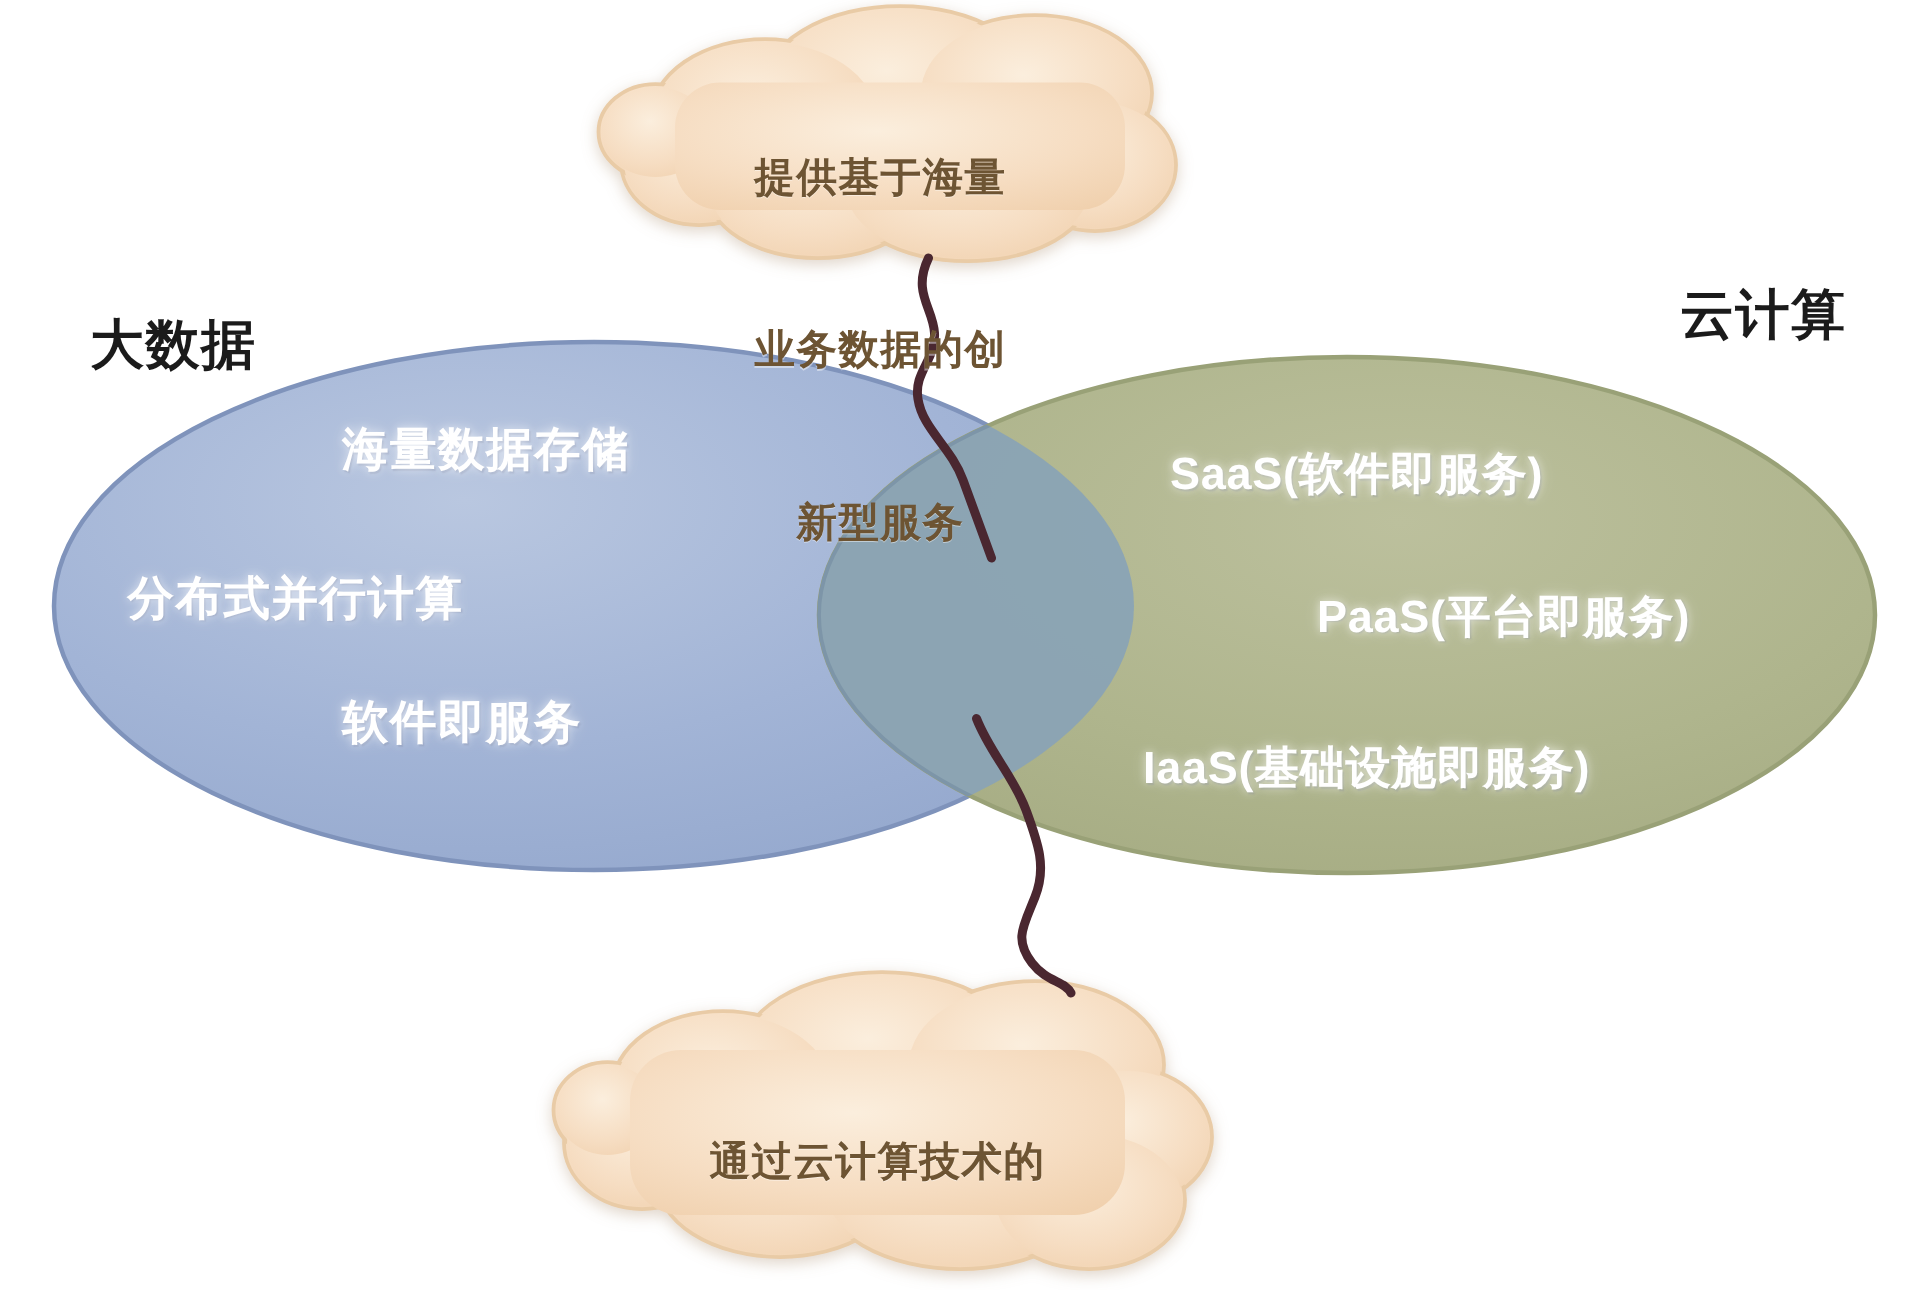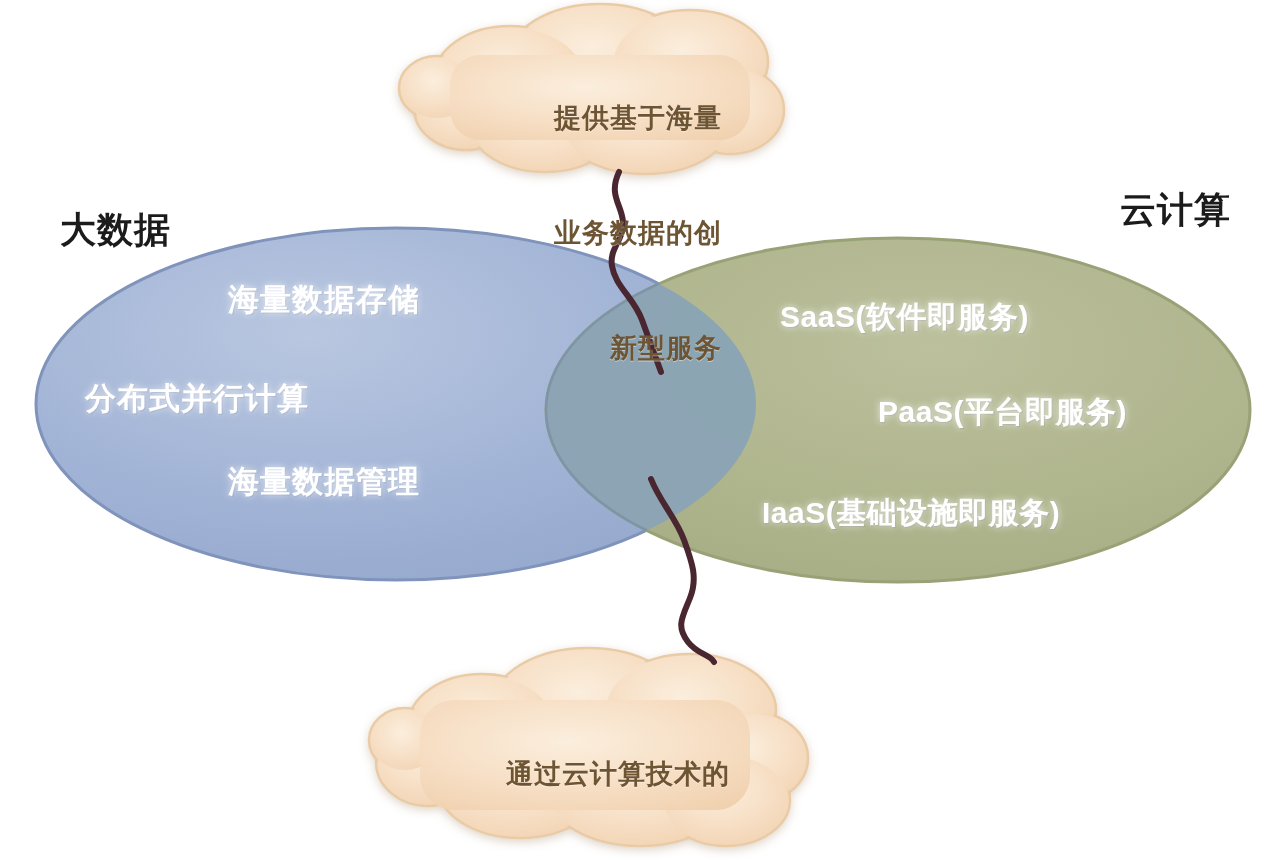--- a/index.html
+++ b/index.html
@@ -61,21 +61,21 @@
   #right-item-1 { left: 878px; top: 397px; }
   #right-item-2 { left: 762px; top: 474px; margin-top: 24px; }
 
   
   .cloud-text {
     position: absolute;
     color: #6d5433;
     font-weight: bold;
     font-size: 27px;
     line-height: 1.42;
-    text-align: right;
+    text-align: center;
     white-space: pre;
     letter-spacing: 1px;
     text-shadow: 0 1px 0 rgba(255,255,255,0.45);
   }
   #cloud-top-text    { left: 452px; top: 22px;  width: 270px; }
   #cloud-bottom-text { left: 440px; top: 678px; width: 290px; }
 
   .cloud-line { display: block; }
 </style>
 </head>
@@ -182,21 +182,21 @@
              C 682 618, 676 626, 688 642
              C 698 655, 710 654, 714 662" fill="none" stroke="#4a2730" stroke-width="6" stroke-linecap="round"></path>
   </svg>
 
   <div class="outer-label" id="label-bigdata">大数据</div>
 
   <div class="outer-label" id="label-cloud">云计算</div>
 
   <div class="ellipse-text left-item" id="left-item-0">海量数据存储</div>
   <div class="ellipse-text left-item" id="left-item-1">分布式并行计算</div>
-  <div class="ellipse-text left-item" id="left-item-2">海量数据管理</div>
+  <div class="ellipse-text left-item" id="left-item-2">软件即服务</div>
 
   <div class="ellipse-text right-item" id="right-item-0">SaaS(软件即服务)</div>
   <div class="ellipse-text right-item" id="right-item-1">PaaS(平台即服务)</div>
   <div class="ellipse-text right-item" id="right-item-2">IaaS(基础设施即服务)</div>
 
   <div class="cloud-text" id="cloud-top-text">
     <span class="cloud-line">提供基于海量</span>
     <span class="cloud-line">业务数据的创</span>
     <span class="cloud-line">新型服务</span>
   </div>

